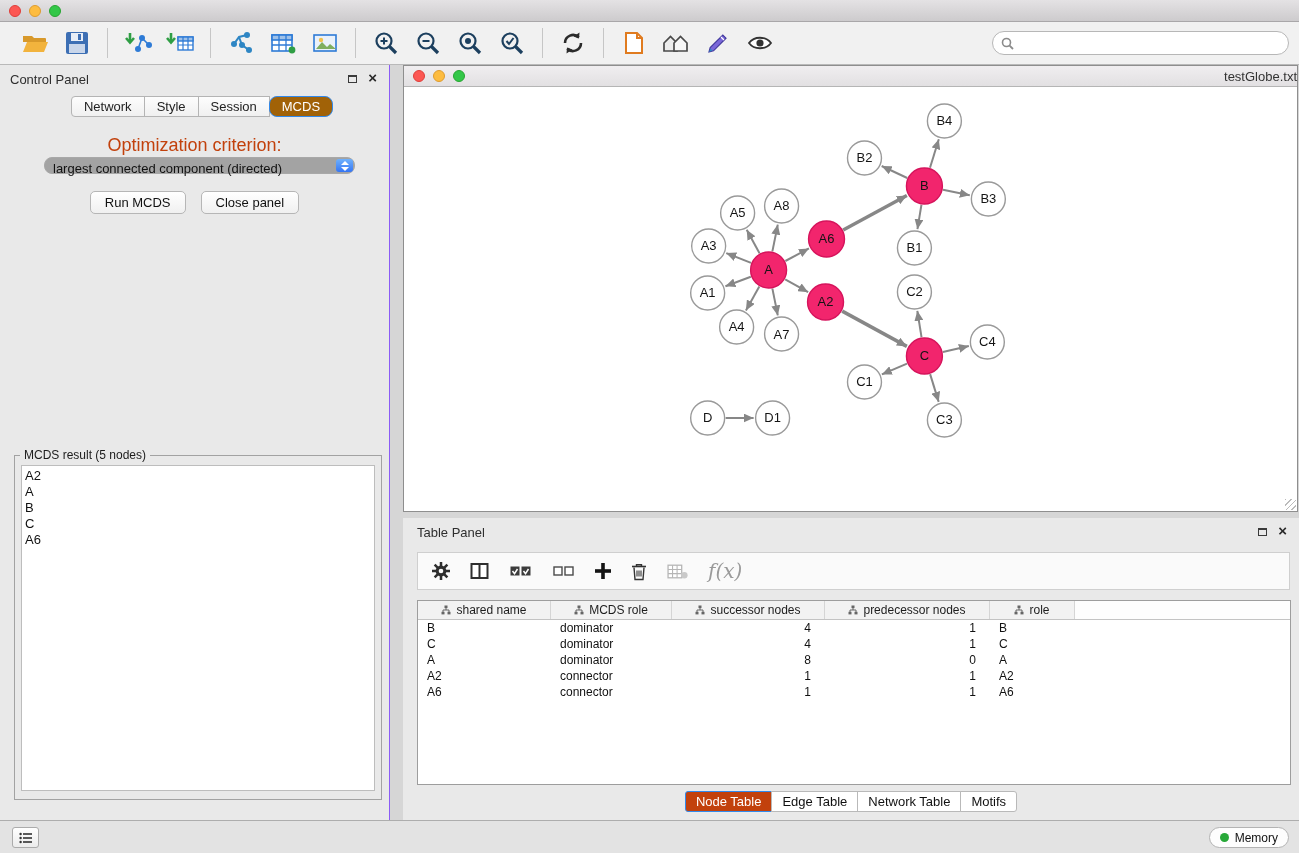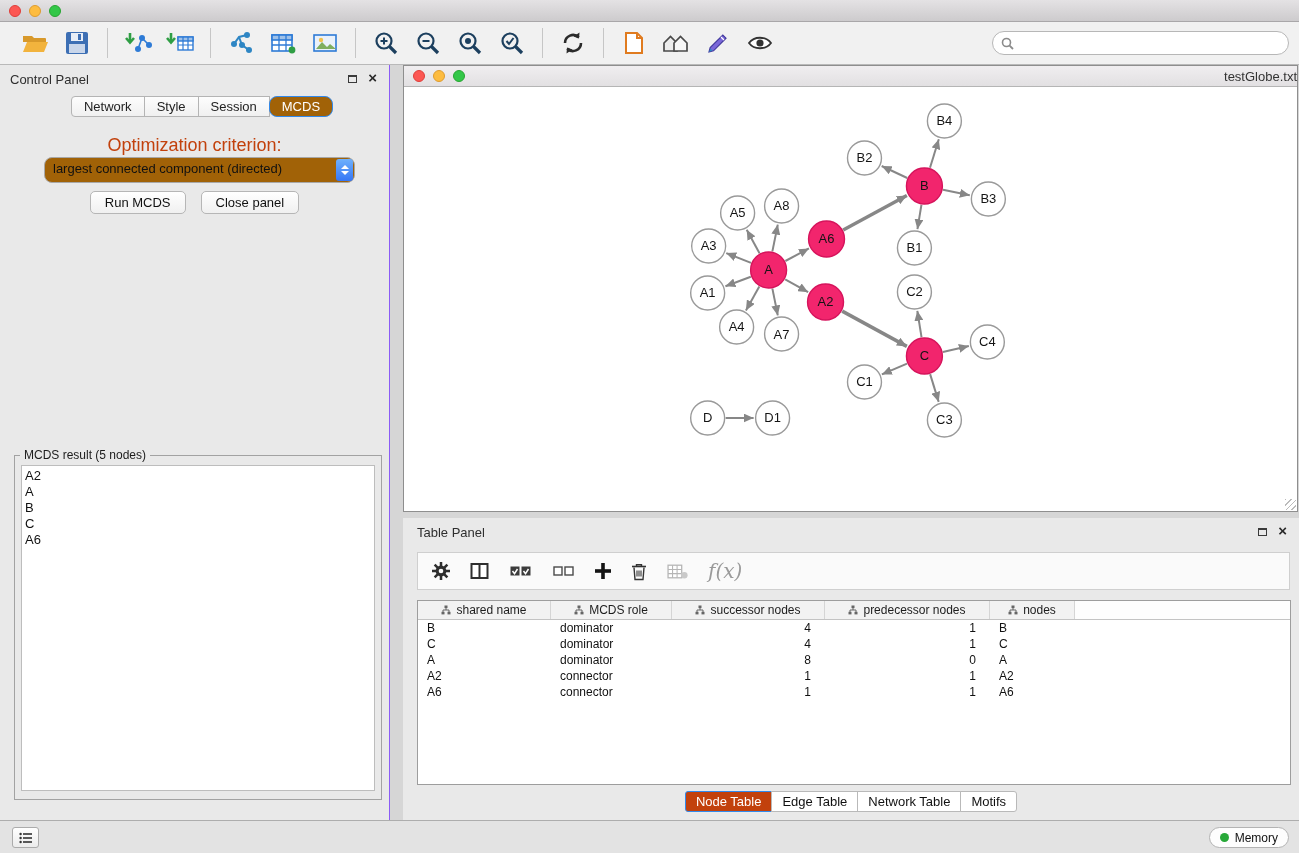--- a/index.html
+++ b/index.html
@@ -59,22 +59,22 @@
     border:1px solid #b4b4b4; margin-left:-1px; font-size:13px; color:#222;
     background:linear-gradient(#fdfdfd,#f0f0f0); padding:2px 12px; height:21px; line-height:16px;
   }
   .cp-tabs .tab:first-child { border-radius:4px 0 0 4px; margin-left:15px; }
   .cp-tabs .tab:last-child  { border-radius:0 4px 4px 0; }
   .cp-tabs .tab.active {
     background:#a16207; color:#fff; border-color:#3189ec; border-radius:8px;
   }
   .opt-label { position:absolute; left:0; top:70px; width:100%; text-align:center; font-size:18px; color:#c2410c; }
   .dropdown {
-    position:absolute; left:44px; top:92px; width:311px; height:26px;
-    background:#a16207; border:1px solid #a8a8a8; border-radius:8px;
+    position:absolute; left:44px; top:92px; width:311px; height:17px;
+    background:#a3a3a3; border:1px solid #a8a8a8; border-radius:8px;
   }
   .dd-value { position:absolute; left:8px; top:0; line-height:21px; font-size:13px; color:#111; white-space:nowrap; }
   .dd-stepper {
     position:absolute; right:1px; top:1px; bottom:1px; width:17px; border-radius:3px;
     background:linear-gradient(#6fb1fc,#3576f5);
     display:flex; flex-direction:column; align-items:center; justify-content:center; gap:2px;
   }
   .dd-stepper i { display:block; width:0; height:0; border-left:4px solid transparent; border-right:4px solid transparent; }
   .dd-stepper i.up   { border-bottom:4px solid #fff; }
   .dd-stepper i.down { border-top:4px solid #fff; }
@@ -571,21 +571,21 @@
             </svg>
             <span>predecessor nodes</span>
           </div>
           <div class="th">
             <svg width="10" height="10" viewBox="0 0 10 10">
               <path d="M5 3 V5 M2 7 V5 H8 V7" stroke="#666" fill="none"></path>
               <rect x="3.5" y="0.5" width="3" height="2.6" fill="#666"></rect>
               <rect x="0.5" y="6.8" width="3" height="2.6" fill="#666"></rect>
               <rect x="6.5" y="6.8" width="3" height="2.6" fill="#666"></rect>
             </svg>
-            <span>nodes</span>
+            <span>role</span>
           </div>
           <div class="th filler"></div>
         </div>
       <div id="table-body">
           <div class="tr">
             <div class="td">B</div>
             <div class="td">dominator</div>
             <div class="td align-right">4</div>
             <div class="td align-right">1</div>
             <div class="td">B</div>

